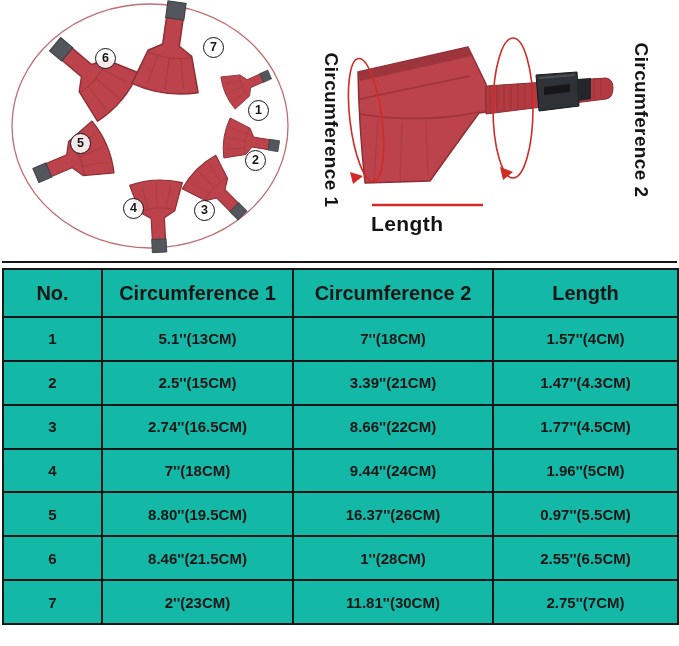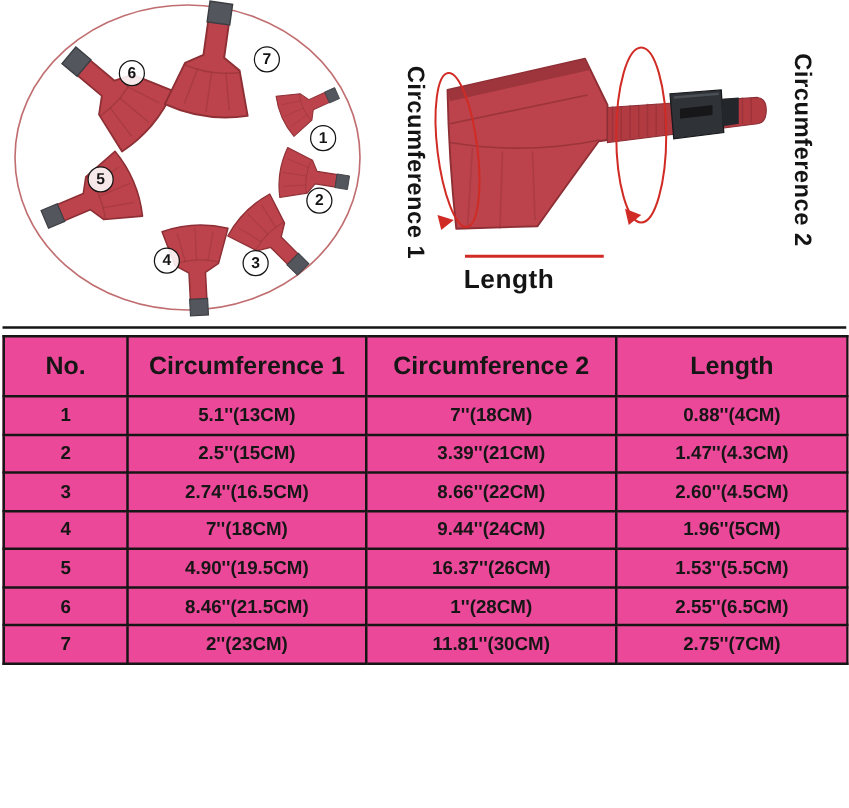--- a/index.html
+++ b/index.html
@@ -21,22 +21,22 @@
     transform:rotate(90deg);transform-origin:center center;line-height:26px;
   }
   .length-label{
     position:absolute;font-size:21px;font-weight:700;color:#141414;letter-spacing:.4px;
   }
   .table-toprule{
     position:absolute;left:2px;top:261px;width:675px;height:0;
     border-top:2.5px solid #161616;
   }
   table.size-table{
-    position:absolute;left:2px;top:268px;width:675px;height:264px;
-    border-collapse:collapse;table-layout:fixed;color:#161616;background:#ec4899;
+    position:absolute;left:2px;top:268px;width:675px;height:357px;
+    border-collapse:collapse;table-layout:fixed;color:#161616;background:#14b8a6;
   }
   .size-table th,.size-table td{
     border:2px solid #161616;text-align:center;vertical-align:middle;padding:0;
   }
   .size-table th{font-size:20px;font-weight:700;}
   .size-table td{font-size:15px;font-weight:700;}
   .size-table thead tr{height:48px;}
 </style>
 </head>
 <body>
@@ -123,45 +123,45 @@
         <th>Circumference 1</th>
         <th>Circumference 2</th>
         <th>Length</th>
       </tr>
     </thead>
     <tbody>
       <tr>
         <td>1</td>
         <td>5.1''(13CM)</td>
         <td>7''(18CM)</td>
-        <td>0.88''(4CM)</td>
+        <td>1.57''(4CM)</td>
       </tr>
       <tr>
         <td>2</td>
         <td>2.5''(15CM)</td>
         <td>3.39''(21CM)</td>
         <td>1.47''(4.3CM)</td>
       </tr>
       <tr>
         <td>3</td>
         <td>2.74''(16.5CM)</td>
         <td>8.66''(22CM)</td>
-        <td>2.60''(4.5CM)</td>
+        <td>1.77''(4.5CM)</td>
       </tr>
       <tr>
         <td>4</td>
         <td>7''(18CM)</td>
         <td>9.44''(24CM)</td>
         <td>1.96''(5CM)</td>
       </tr>
       <tr>
         <td>5</td>
-        <td>4.90''(19.5CM)</td>
+        <td>8.80''(19.5CM)</td>
         <td>16.37''(26CM)</td>
-        <td>1.53''(5.5CM)</td>
+        <td>0.97''(5.5CM)</td>
       </tr>
       <tr>
         <td>6</td>
         <td>8.46''(21.5CM)</td>
         <td>1''(28CM)</td>
         <td>2.55''(6.5CM)</td>
       </tr>
       <tr>
         <td>7</td>
         <td>2''(23CM)</td>

